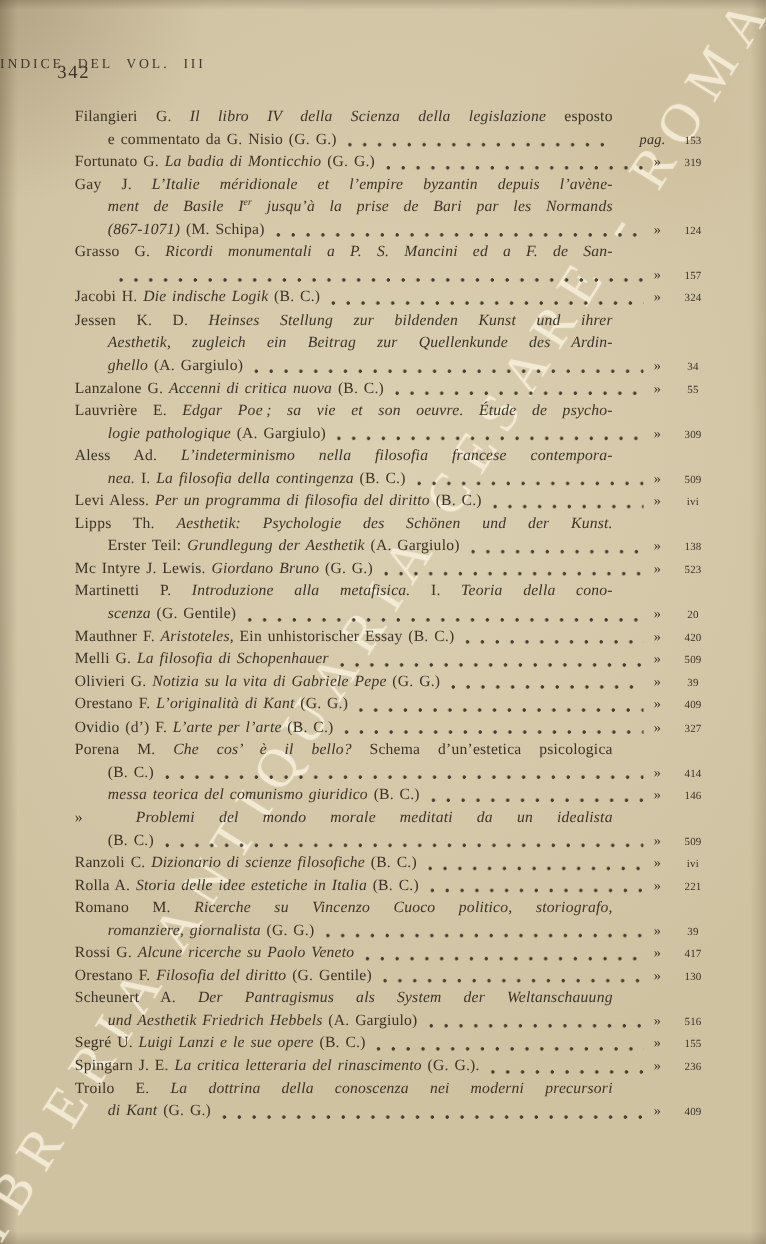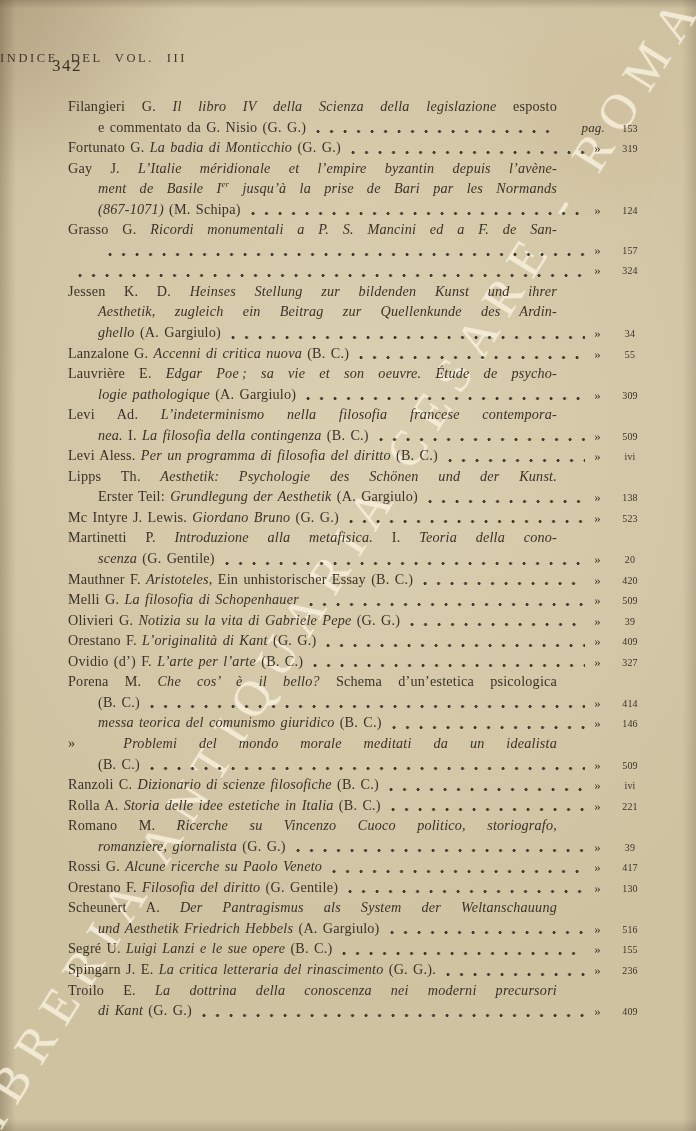--- a/index.html
+++ b/index.html
@@ -95,20 +95,21 @@
       <div class="entry">
         <div class="line just"><span class="tx"><span class="seg">Grasso G. </span><span class="seg it">Ricordi monumentali a P. S. Mancini ed a F. de San-</span></span></div>
         <div class="line cont final">
           <span class="leader"></span>
           <span class="ref">»</span>
           <span class="pagenum">157</span>
         </div>
       </div>
       <div class="entry">
         <div class="line final">
+          <span class="tx"><span class="seg">Jacobi H. </span><span class="seg it">Die indische Logik</span><span class="seg"> (B. C.)</span></span>
           <span class="leader"></span>
           <span class="ref">»</span>
           <span class="pagenum">324</span>
         </div>
       </div>
       <div class="entry">
         <div class="line just"><span class="tx"><span class="seg">Jessen K. D. </span><span class="seg it">Heinses Stellung zur bildenden Kunst und ihrer</span></span></div>
         <div class="line cont just"><span class="tx"><span class="seg it">Aesthetik, zugleich ein Beitrag zur Quellenkunde des Ardin-</span></span></div>
         <div class="line cont final">
           <span class="tx"><span class="seg it">ghello</span><span class="seg"> (A. Gargiulo)</span></span>
@@ -128,21 +129,21 @@
       <div class="entry">
         <div class="line just"><span class="tx"><span class="seg">Lauvrière E. </span><span class="seg it">Edgar Poe ; sa vie et son oeuvre. Étude de psycho-</span></span></div>
         <div class="line cont final">
           <span class="tx"><span class="seg it">logie pathologique</span><span class="seg"> (A. Gargiulo)</span></span>
           <span class="leader"></span>
           <span class="ref">»</span>
           <span class="pagenum">309</span>
         </div>
       </div>
       <div class="entry">
-        <div class="line just"><span class="tx"><span class="seg">Levi Ad. </span><span class="seg it">L’indeterminismo nella filosofia francese contempora-</span></span></div>
+        <div class="line just"><span class="tx"><span class="seg">Aless Ad. </span><span class="seg it">L’indeterminismo nella filosofia francese contempora-</span></span></div>
         <div class="line cont final">
           <span class="tx"><span class="seg it">nea.</span><span class="seg"> I. </span><span class="seg it">La filosofia della contingenza</span><span class="seg"> (B. C.)</span></span>
           <span class="leader"></span>
           <span class="ref">»</span>
           <span class="pagenum">509</span>
         </div>
       </div>
       <div class="entry">
         <div class="line final">
           <span class="tx"><span class="seg">Levi Aless. </span><span class="seg it">Per un programma di filosofia del diritto</span><span class="seg"> (B. C.)</span></span>

